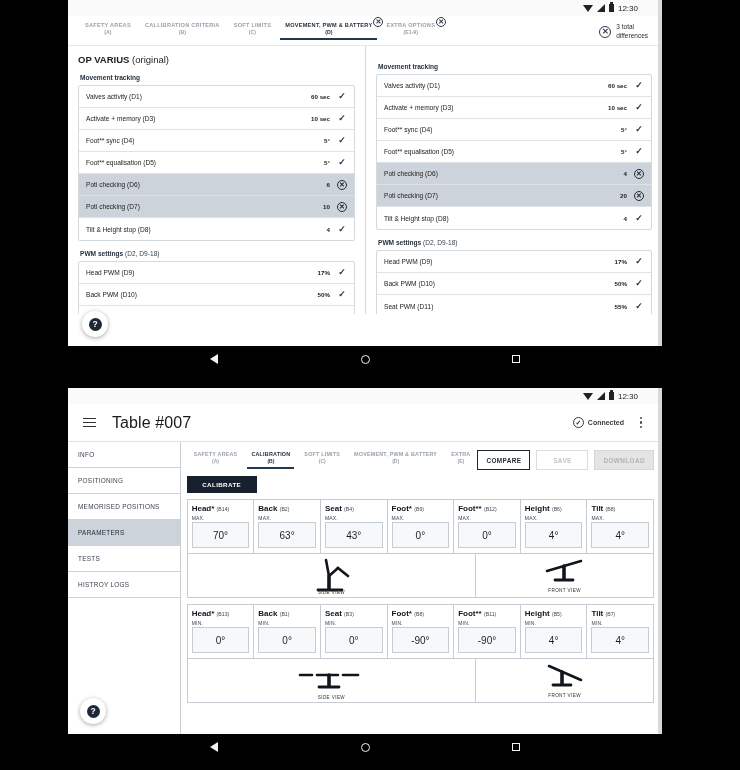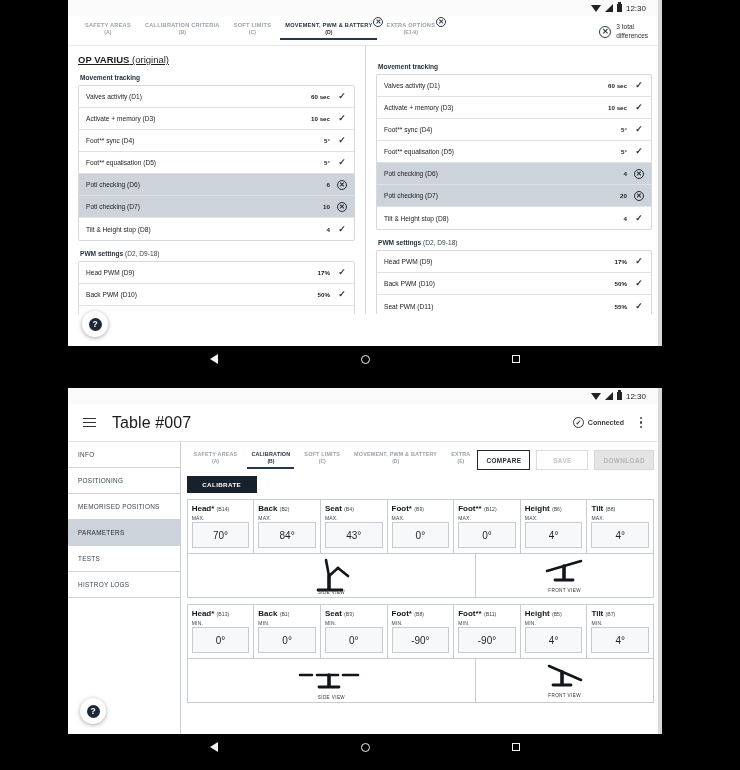--- a/index.html
+++ b/index.html
@@ -21,21 +21,21 @@
   #device-bot  { left: 68px; top: 388px; width: 594px; height: 372px; }
   .bezel-r {
     position: absolute; top: 0; width: 4px; height: 100%;
     background: #d9d9d9;
   }
 
   
   .statusbar {
     height: 16px; background: #fafafa;
     display: flex; align-items: center; justify-content: flex-end;
-    padding-right: 16px; gap: 4px;
+    padding-right: 24px; gap: 4px;
     font-size: 8px; color: #222;
   }
   .sb-ico { display: inline-block; }
   .sb-wifi {
     width: 0; height: 0;
     border-left: 5px solid transparent; border-right: 5px solid transparent;
     border-top: 7px solid #222;
   }
   .sb-sig {
     width: 0; height: 0;
@@ -119,21 +119,21 @@
     width: 12px; height: 12px; border-radius: 50%;
     border: 1.2px solid #2b3b4c; color: #2b3b4c;
     font-size: 8px; line-height: 10px; text-align: center; font-weight: 700;
     flex: none;
   }
 
   
   .cmp-body { display: flex; height: 268px; }
   .pane { flex: 1 1 50%; padding: 8px 10px 0 10px; overflow: hidden; }
   .pane + .pane { border-left: 1px solid #d7d7d7; }
-  .pane-title { font-size: 9.5px; color: #1e1e1e; margin-bottom: 7px; text-decoration: underline; }
+  .pane-title { font-size: 9.5px; color: #1e1e1e; margin-bottom: 7px; }
   .pane-title b { font-weight: 700; }
   .pane-title span { font-weight: 400; }
   .grp-title {
     font-size: 6.6px; color: #26323d; font-weight: 700;
     margin: 9px 0 4px 2px;
   }
   .grp-title .sub { font-weight: 400; color: #3a4750; }
   .rows { border: 1px solid #d4d9de; border-radius: 2px; background: #fff; }
   .prow {
     display: flex; align-items: center;
@@ -556,21 +556,21 @@
         <div class="caltable">
           <div class="cal-head">
             <div class="cal-cell">
               <div class="cal-name"><span>Head*</span> <span class="code">(B14)</span></div>
               <div class="cal-mm">MAX.</div>
               <div class="cal-val">70°</div>
             </div>
             <div class="cal-cell">
               <div class="cal-name"><span>Back</span> <span class="code">(B2)</span></div>
               <div class="cal-mm">MAX.</div>
-              <div class="cal-val">84°</div>
+              <div class="cal-val">63°</div>
             </div>
             <div class="cal-cell">
               <div class="cal-name"><span>Seat</span> <span class="code">(B4)</span></div>
               <div class="cal-mm">MAX.</div>
               <div class="cal-val">43°</div>
             </div>
             <div class="cal-cell">
               <div class="cal-name"><span>Foot*</span> <span class="code">(B9)</span></div>
               <div class="cal-mm">MAX.</div>
               <div class="cal-val">0°</div>

